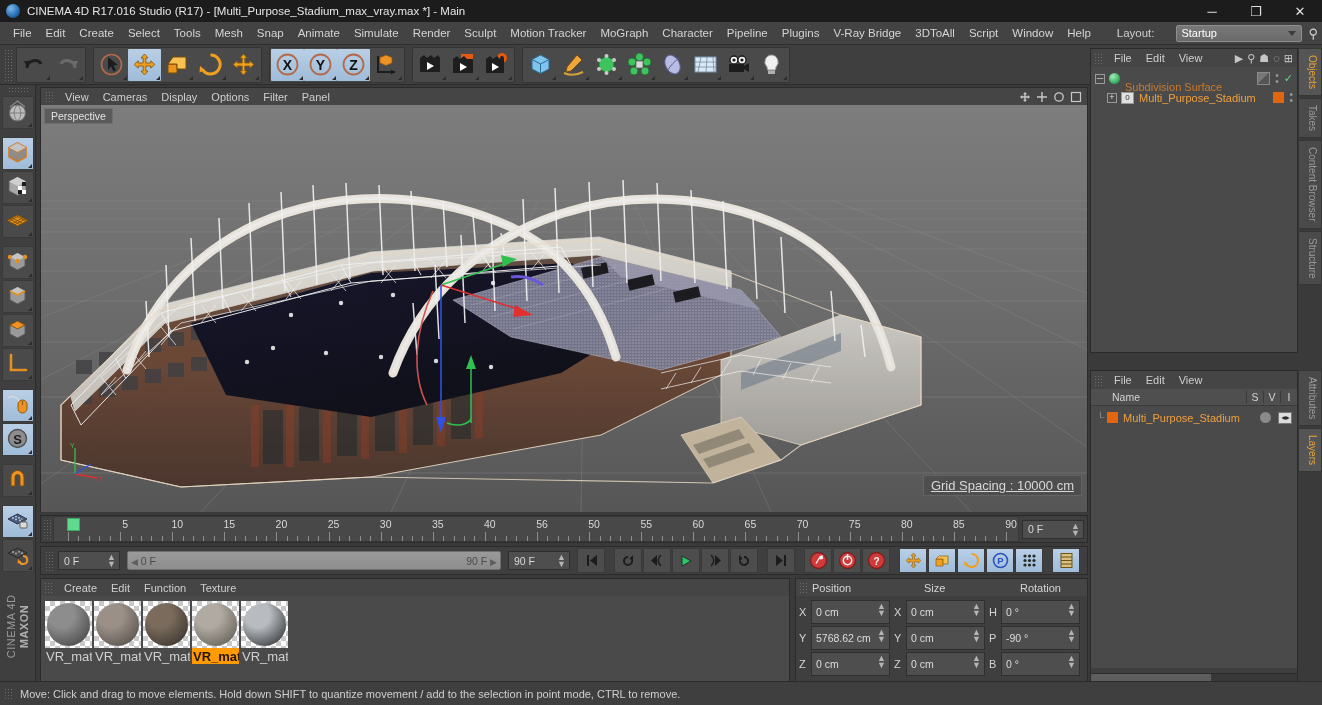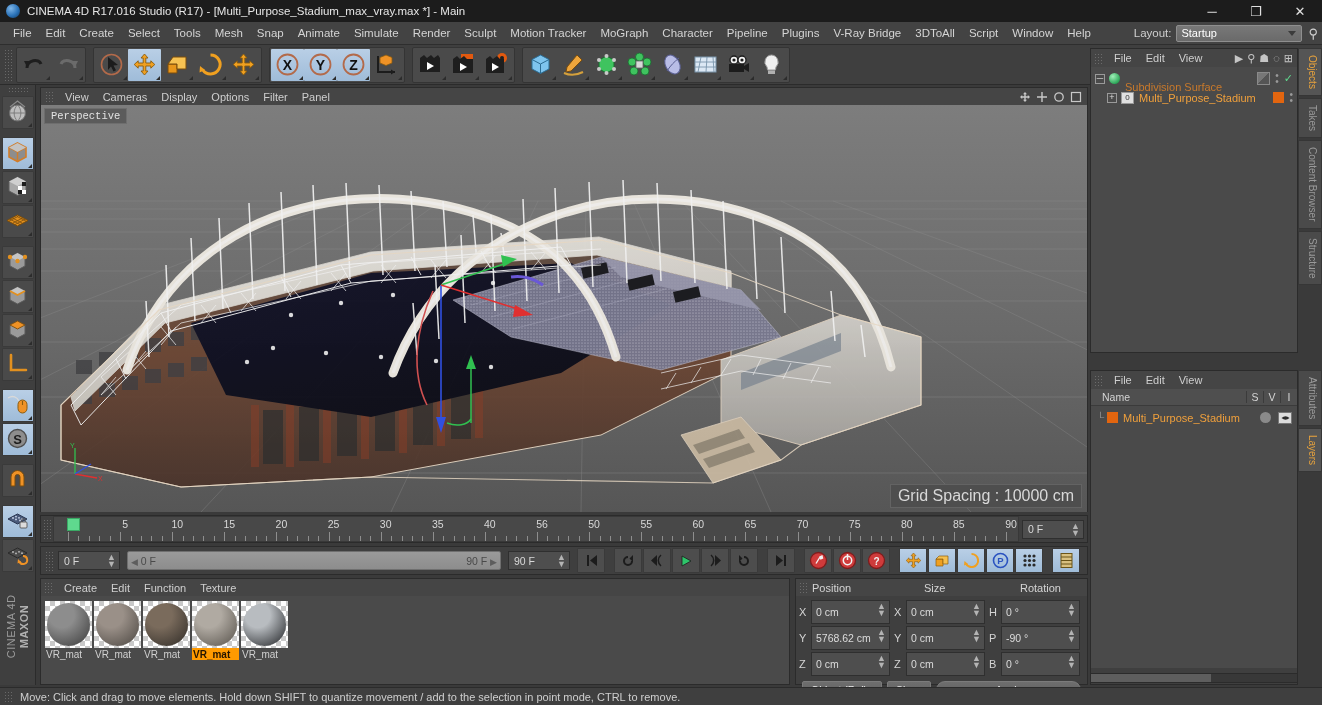--- a/index.html
+++ b/index.html
@@ -31,21 +31,21 @@
     color: #e0e0e0; font-size: 13px;
   }
 
   
   .menubar {
     height: 23px; background: #434343; display: flex; align-items: center;
     padding-left: 6px; border-bottom: 1px solid #2e2e2e;
   }
   .menu-item { padding: 3px 7px; color: #d4d4d4; font-size: 11.5px; white-space: nowrap; cursor: default; }
   .layout-zone { margin-left: auto; display: flex; align-items: center; padding-right: 4px; }
-  .layout-label { color: #cfcfcf; margin-right: 5px; font-size: 11.5px; text-align: right; }
+  .layout-label { color: #cfcfcf; margin-right: 22px; font-size: 11.5px; text-align: right; }
   .layout-select {
     width: 126px; height: 17px; background: linear-gradient(#787878, #6a6a6a);
     border: 1px solid #8e8e8e; border-radius: 2px; color: #fff; font-size: 11px;
     display: flex; align-items: center; padding: 0 4px; position: relative;
   }
   .layout-select .caret {
     position: absolute; right: 5px; width: 0; height: 0;
     border-left: 4px solid transparent; border-right: 4px solid transparent; border-top: 5px solid #3b3b3b;
   }
   .magnifier { margin-left: 6px; color: #cfcfcf; font-size: 13px; }
@@ -106,26 +106,26 @@
   .vp-menubar { height: 17px; background: #454545; display: flex; align-items: center; padding-left: 4px; }
   .vp-grip { width: 9px; height: 11px; margin-right: 4px; background-image: radial-gradient(#8a8a8a 0.8px, transparent 0.9px); background-size: 3px 3px; opacity:.55; }
   .vp-menu { padding: 1px 7px; color: #cfcfcf; font-size: 11px; }
   .vp-icons { margin-left: auto; display: flex; gap: 5px; padding-right: 5px; align-items: center; color: #c5c5c5; }
   .vp-canvas {
     position: relative; height: 407px; overflow: hidden;
     background: linear-gradient(#787878 0%, #6f6f6f 22%, #646464 36%, #5d5d5d 45%, #585858 100%);
   }
   .vp-tag {
     position: absolute; left: 3px; top: 3px; background: #5b5b5b; color: #e2e2e2;
-    font-size: 10.5px; padding: 1px 6px; border: 1px solid #6e6e6e; z-index: 12; font-family: Liberation Mono, monospace;
+    font-size: 10.5px; padding: 1px 6px; border: 1px solid #6e6e6e; z-index: 12;
   }
   .grid-overlay { position: absolute; inset: 0; }
   .gridspacing {
-    position: absolute; right: 5px; bottom: 4px; background: #4e4e4e; border: 1px solid #636363;
-    color: #d8d8d8; font-size: 16px; padding: 2px 7px; z-index: 12;
+    position: absolute; right: 5px; bottom: 16px; background: #4e4e4e; border: 1px solid #636363;
+    color: #d8d8d8; font-size: 13px; padding: 2px 7px; z-index: 12; text-decoration: underline;
   }
   .axis-gizmo { position: absolute; left: 26px; bottom: 30px; z-index: 12; }
 
   
   .timeline {
     position: absolute; left: 40px; top: 515px; width: 1048px; height: 28px;
     background: #3f3f3f; border: 1px solid #2b2b2b; display: flex; align-items: center;
   }
   .tl-grip { width: 8px; height: 20px; margin: 0 2px; background-image: radial-gradient(#8a8a8a 0.8px, transparent 0.9px); background-size: 3px 3px; opacity:.55; }
   .tl-track { position: relative; flex: 1; height: 26px; background: #484848; border: 1px solid #383838; overflow: hidden; }
@@ -167,21 +167,21 @@
   .mat-thumb {
     width: 47px; height: 47px;
     background-image:
       linear-gradient(45deg, #c9c9c9 25%, transparent 25%, transparent 75%, #c9c9c9 75%),
       linear-gradient(45deg, #c9c9c9 25%, #fff 25%, #fff 75%, #c9c9c9 75%);
     background-size: 10px 10px; background-position: 0 0, 5px 5px;
     display: flex; align-items: center; justify-content: center;
   }
   .mat-ball { width: 43px; height: 43px; border-radius: 50%; }
   .mat-name {
-    font-size: 10px; color: #d0d0d0; text-align: left; padding: 1px 1px 0 1px;
+    font-size: 13px; color: #d0d0d0; text-align: left; padding: 1px 1px 0 1px;
     white-space: nowrap; overflow: hidden;
   }
   .mat-cell.sel .mat-name { background: #ff9a00; color: #241500; font-weight: bold; }
 
   
   .coords {
     position: absolute; left: 795px; top: 578px; width: 293px; height: 107px;
     background: #3f3f3f; border: 1px solid #2b2b2b;
   }
   .co-head { height: 17px; display: flex; align-items: center; padding-left: 3px; background: #454545; }
@@ -234,21 +234,21 @@
   .om-tagbox { width: 13px; height: 13px; background: linear-gradient(135deg,#777 49%,#555 50%); border:1px solid #8a8a8a;}
 
   .laymgr {
     position: absolute; left: 1090px; top: 370px; width: 208px; height: 315px;
     background: #3f3f3f; border: 1px solid #2b2b2b;
   }
   .lm-cols {
     display: flex; align-items: center; height: 17px; background: #4f4f4f;
     border-bottom: 1px solid #3b3b3b; font-size: 10.5px; color: #d4d4d4;
   }
-  .lm-cols .c-name { flex: 1; padding-left: 11px; }
+  .lm-cols .c-name { flex: 1; padding-left: 21px; }
   .lm-cols .c-s, .lm-cols .c-v, .lm-cols .c-x { width: 17px; text-align: center; border-left: 1px solid #3b3b3b; }
   .lm-body { background: #4a4a4a; height: 262px; padding-top: 2px; }
   .lm-row { display: flex; align-items: center; height: 19px; font-size: 11px; padding-left: 6px; }
   .lm-elbow { color: #9a9a9a; margin-right: 3px; font-size: 10px; }
 
   
   .vtabs { position: absolute; right: 0; width: 24px; background: #3a3a3a; display: flex; flex-direction: column; }
   .vtab {
     writing-mode: vertical-rl; text-orientation: mixed; font-size: 10px; color: #9b9b9b;
     background: #4a4a4a; border: 1px solid #363636; padding: 6px 3px; margin-bottom: 2px; text-align: center;
@@ -256,21 +256,21 @@
   .vtab.active { color: #e8a33d; background: #555; }
 
   
   .hscroll {
     position: absolute; left: 1090px; bottom: 22px; width: 208px; height: 10px; background: #383838; border: 1px solid #2b2b2b;
   }
   .hscroll .thumb { width: 120px; height: 100%; background: #5e5e5e; }
 
   
   .statusbar {
-    position: absolute; left: 0; bottom: 0; width: 1322px; height: 18px;
+    position: absolute; left: 0; bottom: 0; width: 1322px; height: 24px;
     background: #3f3f3f; border-top: 1px solid #2b2b2b; display: flex; align-items: center; padding-left: 4px;
   }
   .sb-grip { width: 9px; height: 12px; margin-right: 7px; background-image: radial-gradient(#8a8a8a 0.8px, transparent 0.9px); background-size: 3px 3px; opacity:.55; }
   .sb-text { color: #cfcfcf; font-size: 11px; white-space: nowrap; }
 </style>
 </head>
 <body>
 
 <div class="titlebar">
   <div class="tb-logo"></div>

